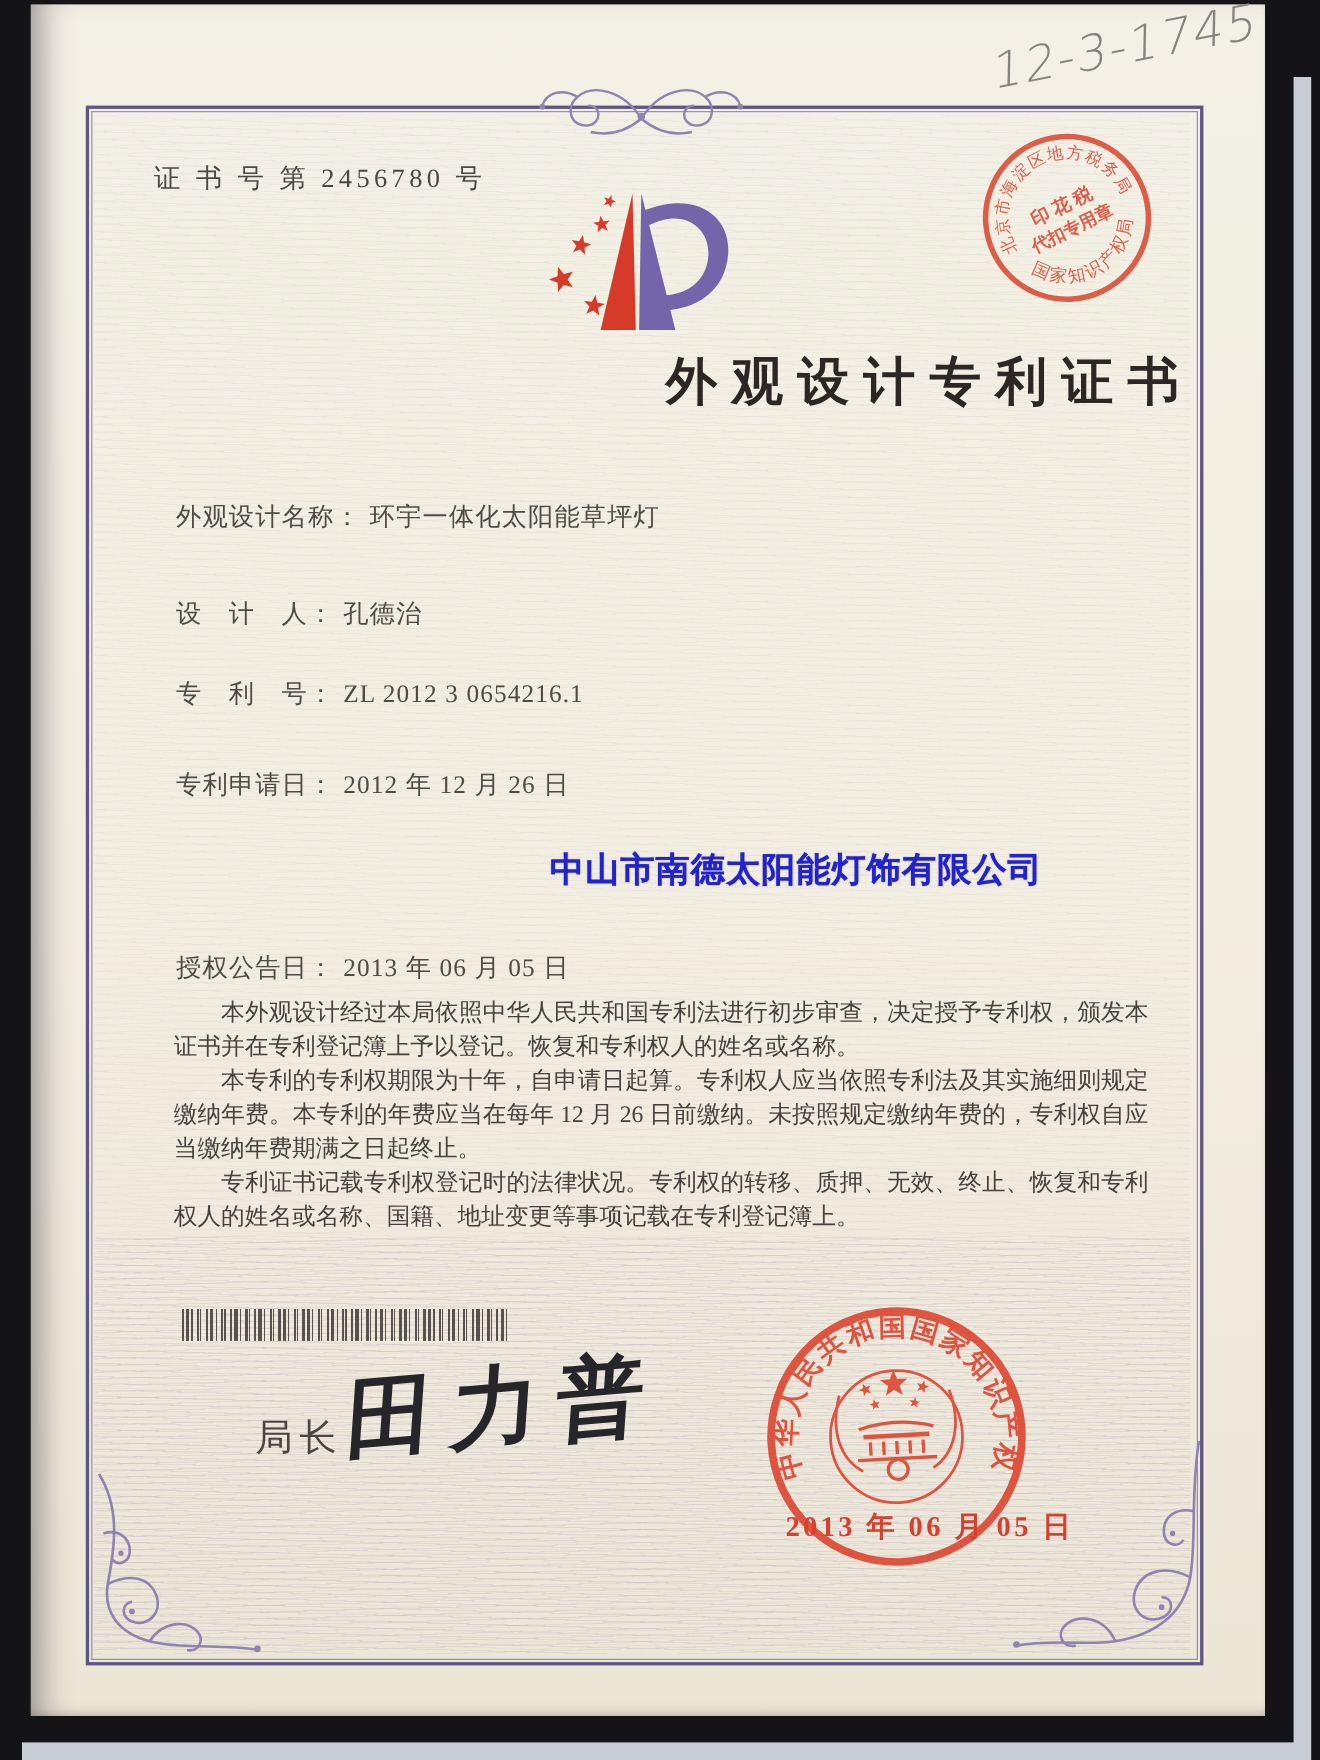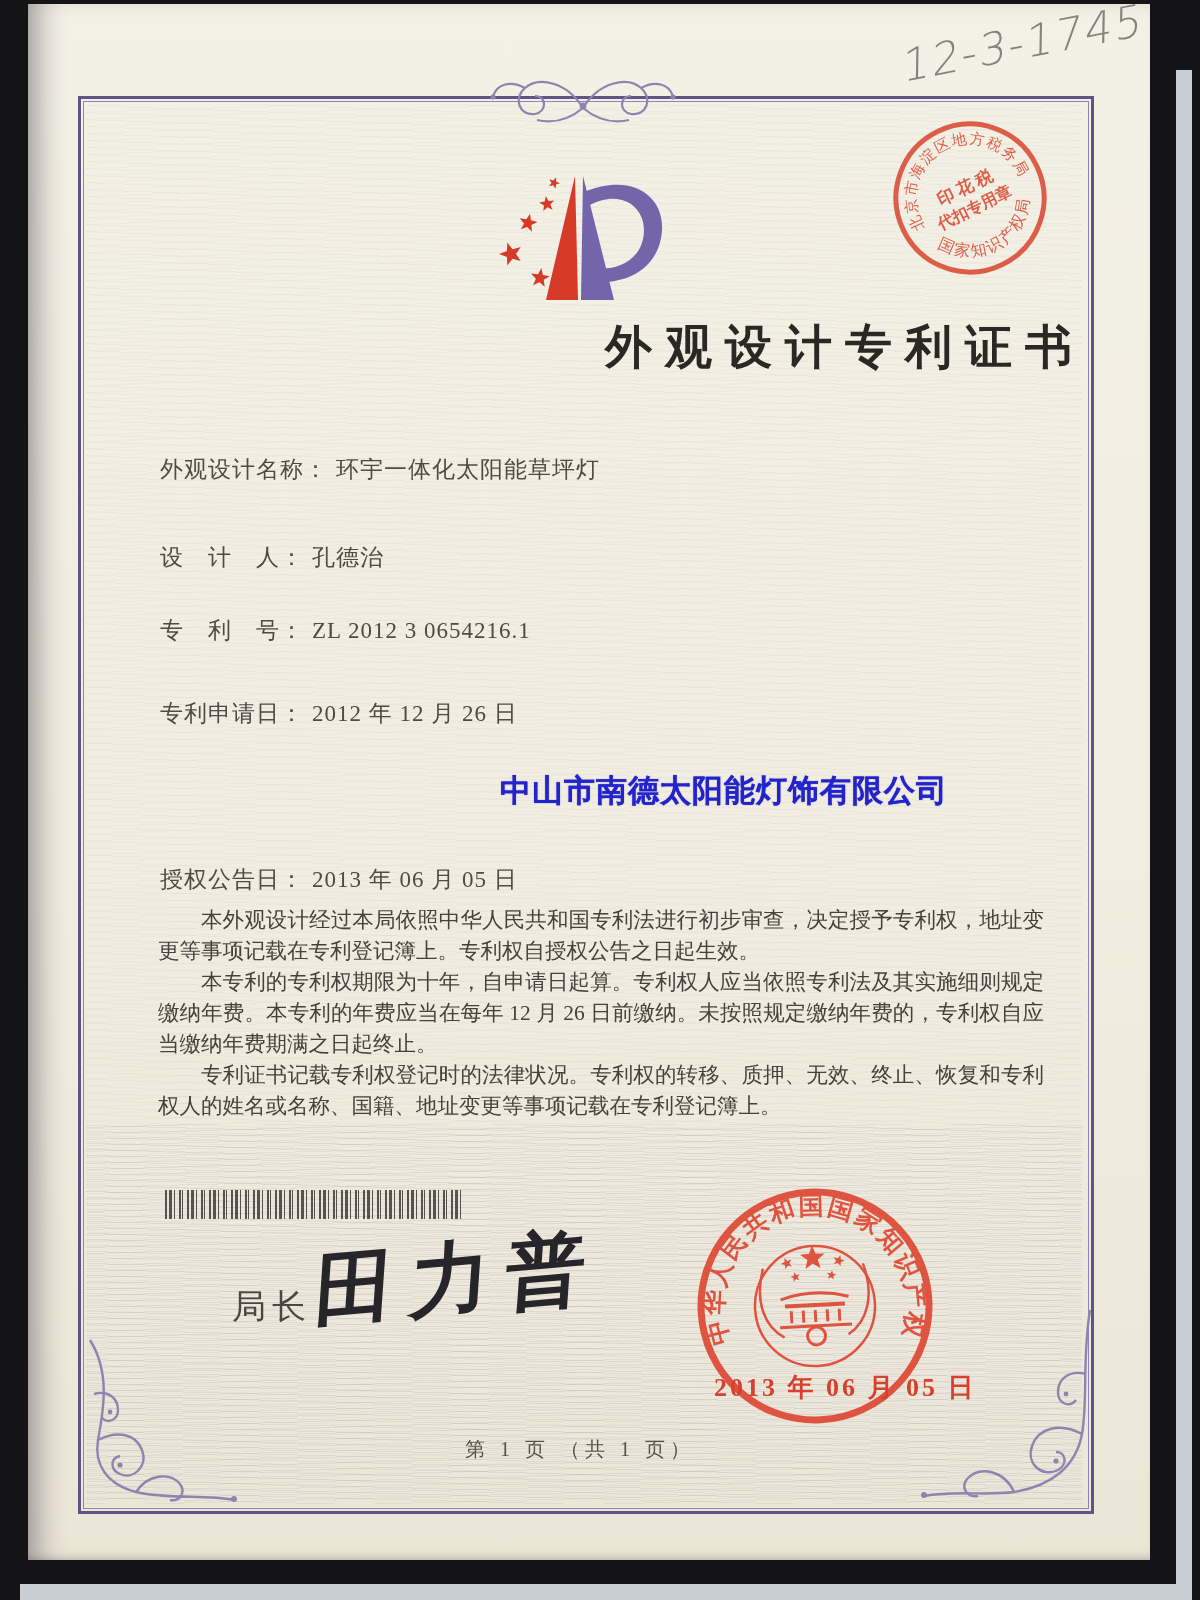--- a/index.html
+++ b/index.html
@@ -101,20 +101,21 @@
         <path d="M108,188 C98,166 74,162 62,174 C54,182 60,194 72,192"></path>
         <path d="M180,70 C164,66 152,74 152,88 C152,100 164,104 170,96"></path>
       </g>
       <g fill="#8d84b0">
         <circle cx="18" cy="191" r="3"></circle>
           <circle cx="150" cy="157" r="2.6"></circle>
           <circle cx="160" cy="90" r="2.4"></circle>
       </g>
     </svg>
 
+    <div class="cert-no">证 书 号 第 2456780 号</div>
 
     <svg class="logo" width="210" height="150" viewBox="0 0 210 150">
       <defs>
         <polygon id="star" points="0,-1 0.247,-0.34 0.951,-0.309 0.4,0.13 0.588,0.809 0,0.42 -0.588,0.809 -0.4,0.13 -0.951,-0.309 -0.247,-0.34"></polygon>
       </defs>
 
       <polygon points="95,8 98,132 66,132" fill="#d63b2a"></polygon>
 
       <polygon points="103,8 134,132 101,132" fill="#7465ab"></polygon>
 
@@ -159,21 +160,21 @@
     <div class="field" style="top:694px">
       <span class="flabel">专利申请日：</span><span class="fvalue">2012 年 12 月 26 日</span>
     </div>
     <div class="field" style="top:860px">
       <span class="flabel">授权公告日：</span><span class="fvalue">2013 年 06 月 05 日</span>
     </div>
 
     <div class="overlay-company">中山市南德太阳能灯饰有限公司</div>
 
     <div class="paras">
-      <p>本外观设计经过本局依照中华人民共和国专利法进行初步审查，决定授予专利权，地址变更等事项记载在专利登记簿上。专利权自授权公告之日起生效。</p>
+      <p>本外观设计经过本局依照中华人民共和国专利法进行初步审查，决定授予专利权，颁发本证书并在专利登记簿上予以登记。恢复和专利权人的姓名或名称。</p>
       <p>本专利的专利权期限为十年，自申请日起算。专利权人应当依照专利法及其实施细则规定缴纳年费。本专利的年费应当在每年 12 月 26 日前缴纳。未按照规定缴纳年费的，专利权自应当缴纳年费期满之日起终止。</p>
       <p>专利证书记载专利权登记时的法律状况。专利权的转移、质押、无效、终止、恢复和专利权人的姓名或名称、国籍、地址变更等事项记载在专利登记簿上。</p>
     </div>
 
     <div class="barcode"></div>
 
     <div class="sig-label">局长</div>
     <div class="sig-name">田力普</div>
 
     <svg class="seal" width="260" height="260" viewBox="0 0 260 260">
@@ -196,15 +197,14 @@
         <path d="M100,129 H160" fill="none" stroke-width="4"></path>
         <path d="M106,134 V146 M118,134 V146 M130,134 V146 M142,134 V146 M154,134 V146" fill="none" stroke-width="3"></path>
         <path d="M94,150 H166" fill="none" stroke-width="3"></path>
         <circle cx="130" cy="160" r="9" fill="none" stroke-width="3"></circle>
         <path d="M80,90 C70,122 78,148 98,160 M180,90 C190,122 182,148 162,160" fill="none" stroke-width="2.5"></path>
       </g>
     </svg>
 
     <div class="seal-date">2013 年 06 月 05 日</div>
 
-    <div class="footer">第 1 页 （共 1 页）</div>
   </div>
 </div>
 
 </body></html>

